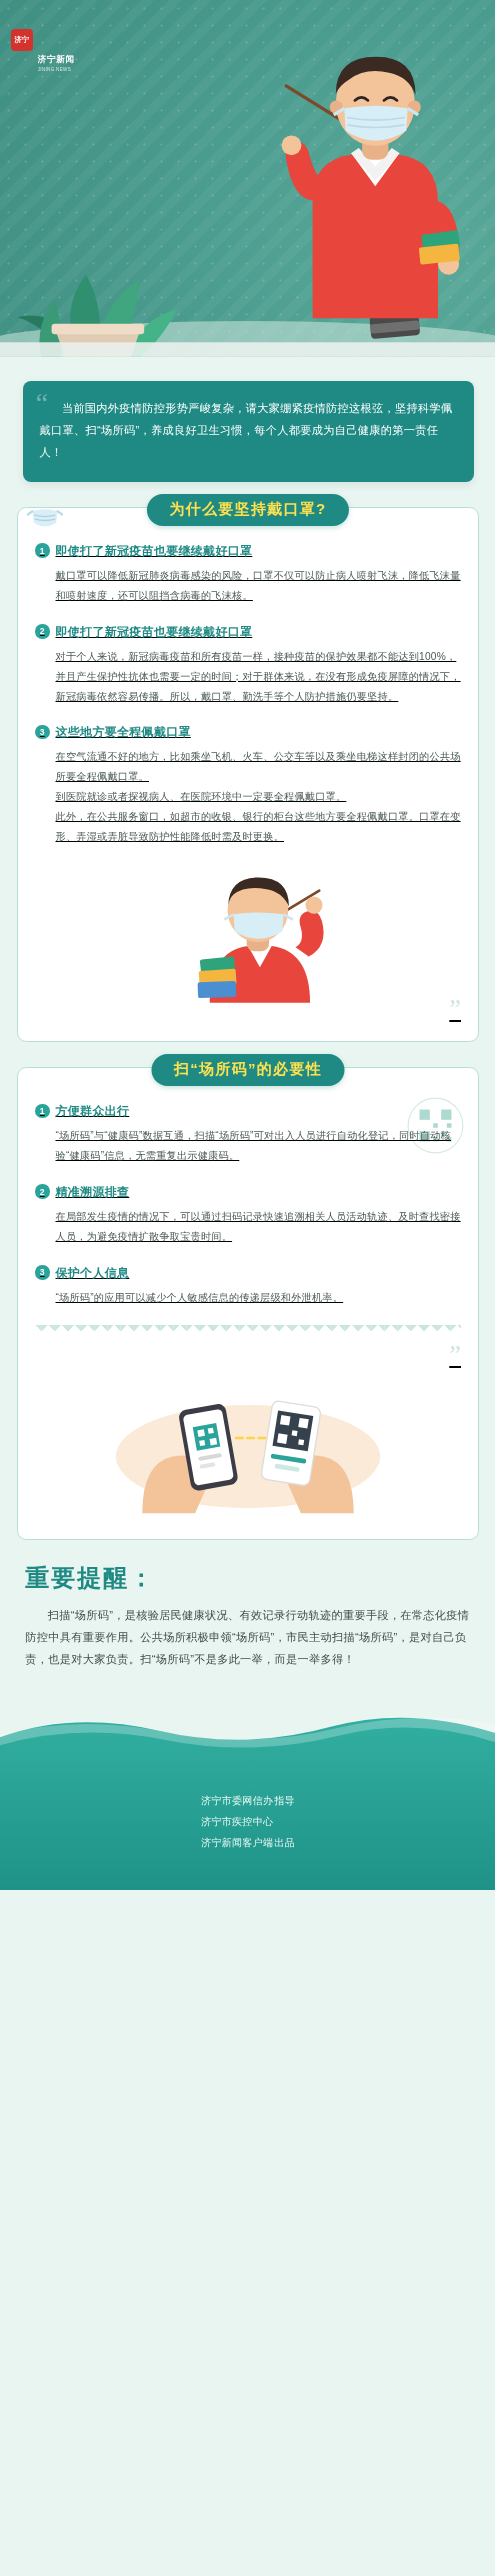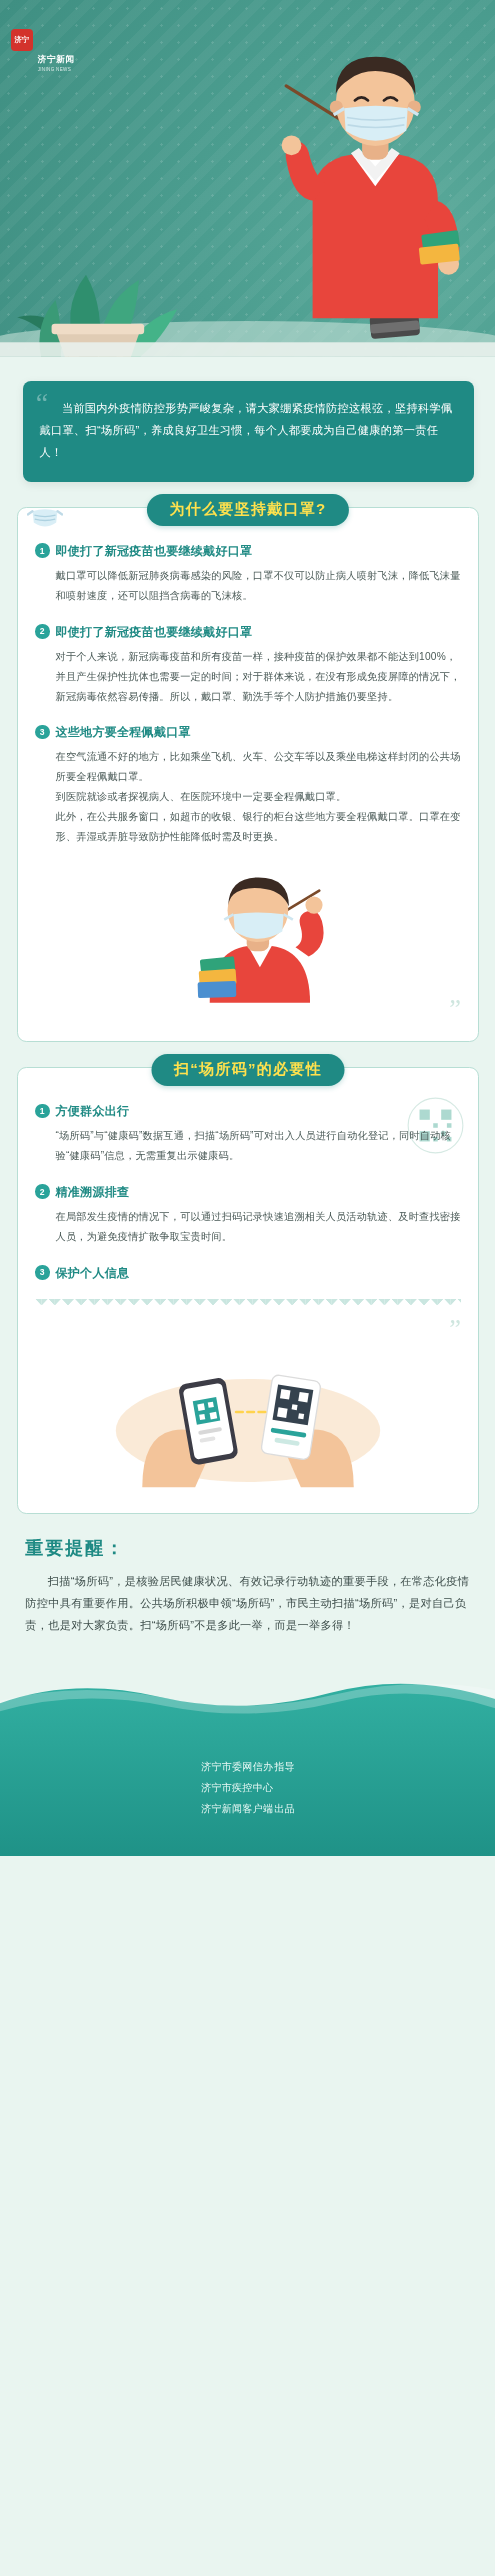--- a/index.html
+++ b/index.html
@@ -90,20 +90,21 @@
   }
 
   
   .section {
     position: relative;
     margin: 25px 17px 0 17px;
     background: #ffffff;
     border-radius: 9.3px;
     border: 1.3px solid #b7ded4;
     padding: 34px 17px 22.5px 17px;
+    text-decoration: underline;
   }
   .section-title {
     position: absolute;
     left: 50%;
     transform: translateX(-50%);
     top: -14.5px;
     background: #1f8a84;
     color: #ffe14d;
     font-size: 15px;
     font-weight: bold;
@@ -181,21 +182,21 @@
 
   .scan-ill { width: 100%; height: 152px; display: block; }
 
   
   .notice {
     margin: 22.5px 20px 0 20px;
     position: relative;
     padding: 0 5.3px;
   }
   .notice-title {
-    font-size: 18px;
+    font-size: 24px;
     font-weight: bold;
     color: #1f8a84;
     letter-spacing: 2px;
     margin-bottom: 9.3px;
   }
   .notice p {
     font-size: 11.2px;
     line-height: 2.0;
     color: #3f4f4c;
     letter-spacing: 0.3px;
@@ -390,20 +391,21 @@
         <span class="item-title">精准溯源排查</span>
       </div>
       <div class="item-body">在局部发生疫情的情况下，可以通过扫码记录快速追溯相关人员活动轨迹、及时查找密接人员，为避免疫情扩散争取宝贵时间。</div>
     </div>
 
     <div class="item">
       <div class="item-head">
         <span class="num">3</span>
         <span class="item-title">保护个人信息</span>
       </div>
+      <div class="item-body">“场所码”的应用可以减少个人敏感信息的传递层级和外泄机率。</div>
     </div>
 
     <div class="zigzag"></div>
     <div class="endquote">”</div>
 
     <svg class="scan-ill" viewBox="0 0 620 230">
       <ellipse cx="310" cy="140" rx="200" ry="78" fill="#f6d9b6" opacity="0.55"></ellipse>
 
       <path d="M150 226 Q150 150 196 140 Q224 134 236 150 L252 176 L230 226 Z" fill="#f3c49a"></path>
       <rect x="214" y="64" width="72" height="124" rx="12" fill="#3c3c46" transform="rotate(-10 250 126)"></rect>

